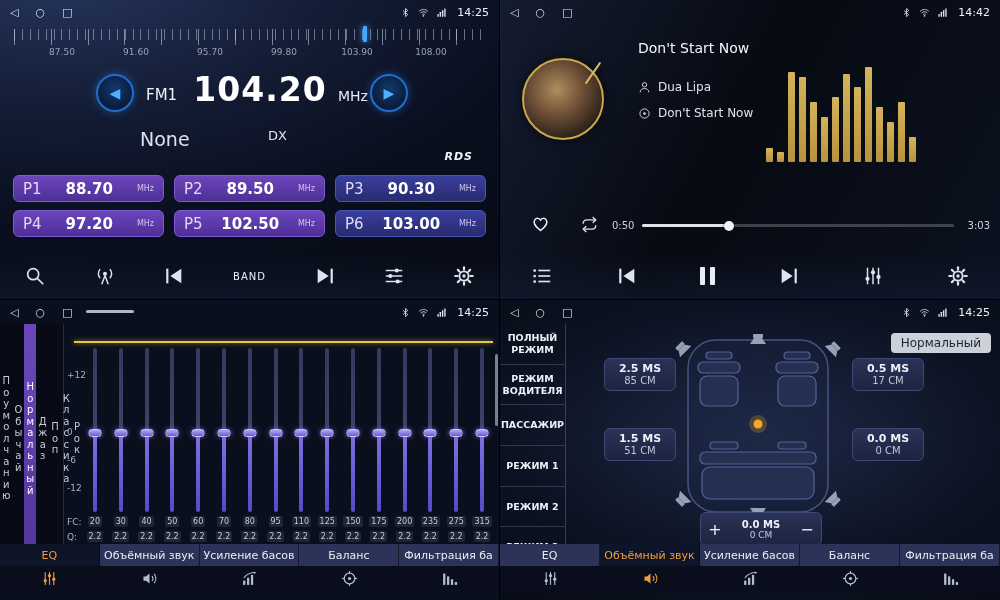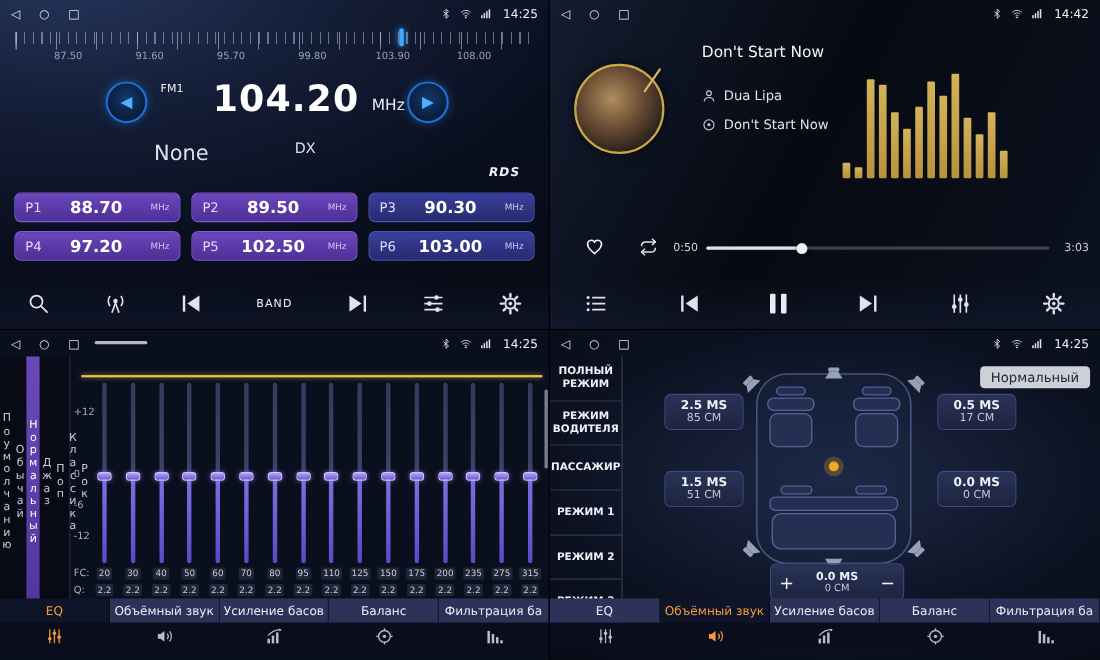--- a/index.html
+++ b/index.html
@@ -31,31 +31,31 @@
   #q-radio .rlabel{position:absolute;top:20px;transform:translateX(-50%);font-size:9px;color:#98a2b8}
   #q-radio .rlabel:nth-of-type(1){left:62px}#q-radio .rlabel:nth-of-type(2){left:136px}
   #q-radio .rlabel:nth-of-type(3){left:210px}#q-radio .rlabel:nth-of-type(4){left:284px}
   #q-radio .rlabel:nth-of-type(5){left:357px}#q-radio .rlabel:nth-of-type(6){left:431px}
   #q-radio .rpointer{position:absolute;left:363px;top:-1px;width:4px;height:16px;background:#3fa9ff;border-radius:1px;box-shadow:0 0 7px #3fa9ff}
   .cir{position:absolute;width:38px;height:38px;border-radius:50%;border:2px solid #1f6fd0;cursor:pointer;
     background:radial-gradient(circle at 50% 40%, #123a6e 0%, #0a1c3a 70%);display:flex;align-items:center;justify-content:center;
     color:#4fb0ff;font-size:14px;box-shadow:0 0 9px rgba(40,130,240,.45)}
   #q-radio .btn-prev{left:96px;top:74px}
   #q-radio .btn-next{left:370px;top:74px}
-  #q-radio .band-lbl{position:absolute;left:146px;top:76px;font-size:10px;color:#eef1f7}
+  #q-radio .band-lbl{position:absolute;left:146px;top:86px;font-size:15px;color:#eef1f7}
   #q-radio .freq-big{position:absolute;left:183px;top:70px;width:154px;text-align:center;font-size:33px;font-weight:bold;color:#fff;letter-spacing:1px}
   #q-radio .unit-lbl{position:absolute;left:338px;top:88px;font-size:14px}
   #q-radio .st-name{position:absolute;left:140px;top:128px;font-size:19px;color:#dde2ec}
   #q-radio .dx-lbl{position:absolute;left:268px;top:128px;font-size:13px;color:#dde2ec}
   #q-radio .rds{position:absolute;right:26px;top:150px;font-style:italic;font-weight:bold;font-size:11px;letter-spacing:1px;color:#f0f3f8}
   #q-radio .presets{position:absolute;left:13px;right:13px;top:175px;display:grid;grid-template-columns:repeat(3,1fr);gap:8px 10px}
   .pp{height:27px;border-radius:6px;display:flex;align-items:center;padding:0 9px;gap:6px;cursor:pointer}
   .pp.purple{background:linear-gradient(180deg,#6b46bb 0%,#4e2f96 100%);border:1px solid #8059d6}
   .pp.blue{background:linear-gradient(180deg,#3a3f9e 0%,#272b6e 100%);border:1px solid #4a55b8}
-  .pp-label{font-size:12px;color:#e2d8fa}
+  .pp-label{font-size:15px;color:#e2d8fa}
   .pp-freq{flex:1;text-align:center;font-size:15px;font-weight:bold;color:#fff}
   .pp-unit{font-size:8px;color:#cfc3ee}
   .tbar{position:absolute;left:0;right:0;bottom:0;height:46px;display:flex;align-items:center;justify-content:space-around;
     background:linear-gradient(180deg,rgba(18,26,48,0),rgba(20,28,52,.55))}
   .tic{width:22px;height:22px;color:#dfe3ec;cursor:pointer}
   .band-btn{font-size:10px;letter-spacing:1px;color:#eef1f7;cursor:pointer}
 
   
   #q-player .album{position:absolute;left:22px;top:58px;width:82px;height:82px;border-radius:50%;border:2px solid #c9a84c;cursor:pointer;
     background:radial-gradient(circle at 42% 38%, #b08d5e 0%, #6b4e35 40%, #2a2019 75%, #141009 100%);box-shadow:0 0 12px rgba(0,0,0,.6)}

